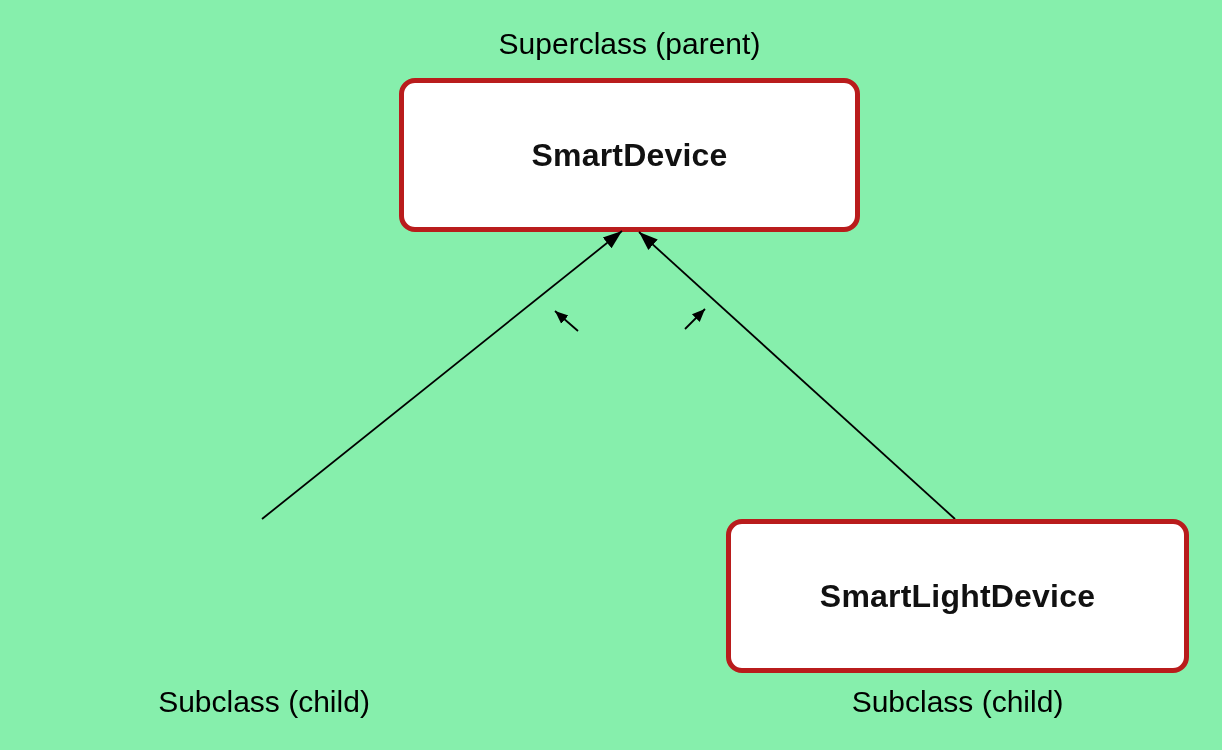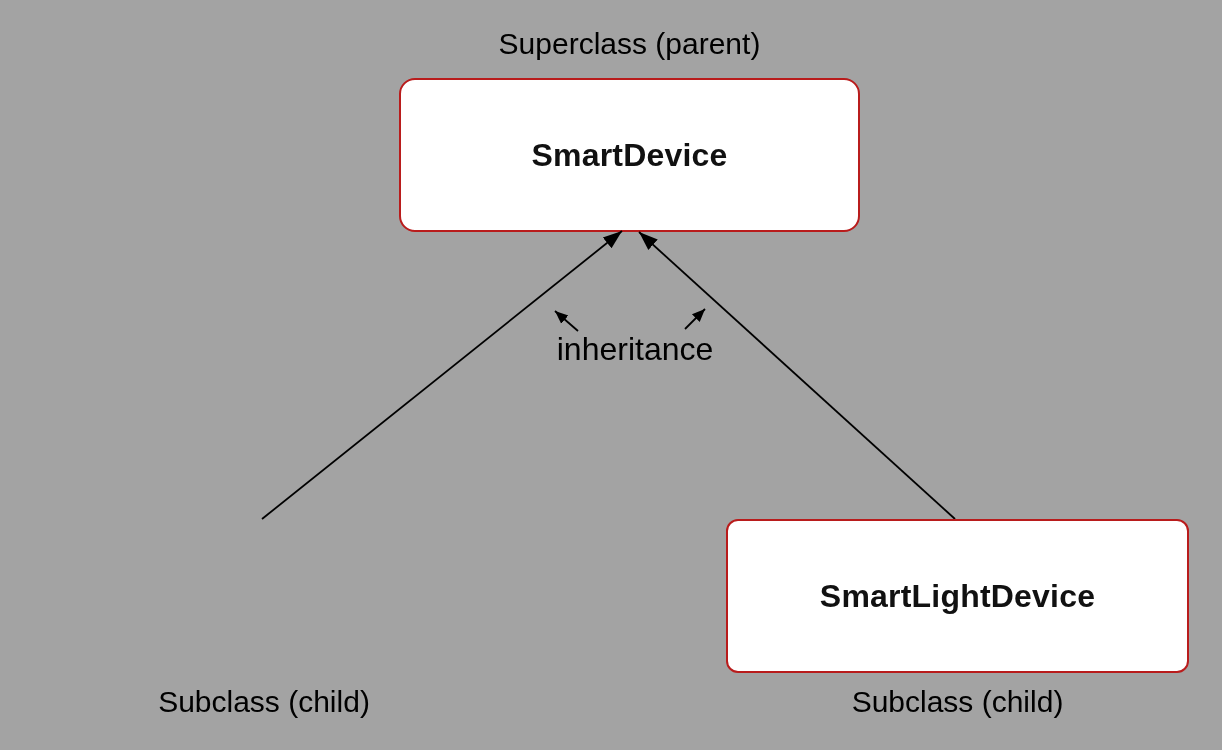--- a/index.html
+++ b/index.html
@@ -6,51 +6,51 @@
   html, body {
     margin: 0;
     padding: 0;
     background: #ffffff;
     font-family: "Liberation Sans", sans-serif;
   }
   .canvas {
     position: relative;
     width: 1222px;
     height: 750px;
-    background: #a3a3a3;
+    background: #86efac;
     overflow: hidden;
   }
   .edges {
     position: absolute;
     left: 0;
     top: 0;
     width: 1222px;
     height: 750px;
     pointer-events: none;
   }
   .node {
     position: absolute;
     box-sizing: border-box;
     background: #ffffff;
-    border: 2px solid #b91c1c;
+    border: 5px solid #b91c1c;
     border-radius: 16px;
     display: flex;
     align-items: center;
     justify-content: center;
   }
   .node-title {
     font-size: 32px;
     font-weight: 600;
     color: #111111;
     letter-spacing: 0.2px;
     white-space: nowrap;
   }
   .parent-node  { left: 399px; top: 78px;  width: 461px; height: 154px; }
   .child-left   { left: 33px;  top: 519px; width: 462px; height: 154px; }
-  .child-right  { left: 726px; top: 519px; width: 463px; height: 154px; border-radius: 12px; }
+  .child-right  { left: 726px; top: 519px; width: 463px; height: 154px; }
   .caption {
     position: absolute;
     font-size: 30px;
     color: #000000;
     text-align: center;
     white-space: nowrap;
     line-height: 36px;
   }
   .superclass-caption { left: 399px; top: 26px;  width: 461px; }
   .subclass-caption-left  { left: 33px;  top: 684px; width: 462px; }
@@ -86,21 +86,20 @@
 
     <line x1="262" y1="519" x2="622" y2="231" stroke="#000000" stroke-width="1.8" marker-end="url(#arrowBig)"></line>
 
     <line x1="955" y1="519" x2="639" y2="232" stroke="#000000" stroke-width="1.8" marker-end="url(#arrowBig)"></line>
 
     <line x1="578" y1="331" x2="555" y2="311" stroke="#000000" stroke-width="1.8" marker-end="url(#arrowSmall)"></line>
 
     <line x1="685" y1="329" x2="705" y2="309" stroke="#000000" stroke-width="1.8" marker-end="url(#arrowSmall)"></line>
   </svg>
 
-  <div class="caption inheritance-caption">inheritance</div>
 
 
   <div class="node child-right">
     <span class="node-title">SmartLightDevice</span>
   </div>
 
   <div class="caption subclass-caption-left">Subclass (child)</div>
 
   <div class="caption subclass-caption-right">Subclass (child)</div>
 

